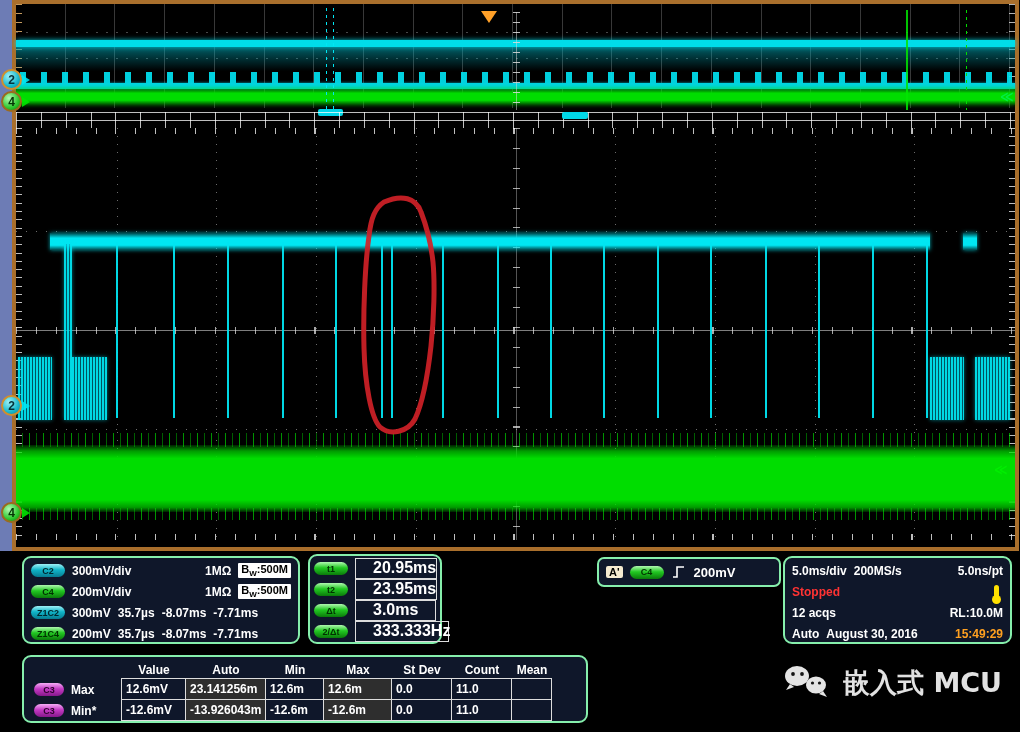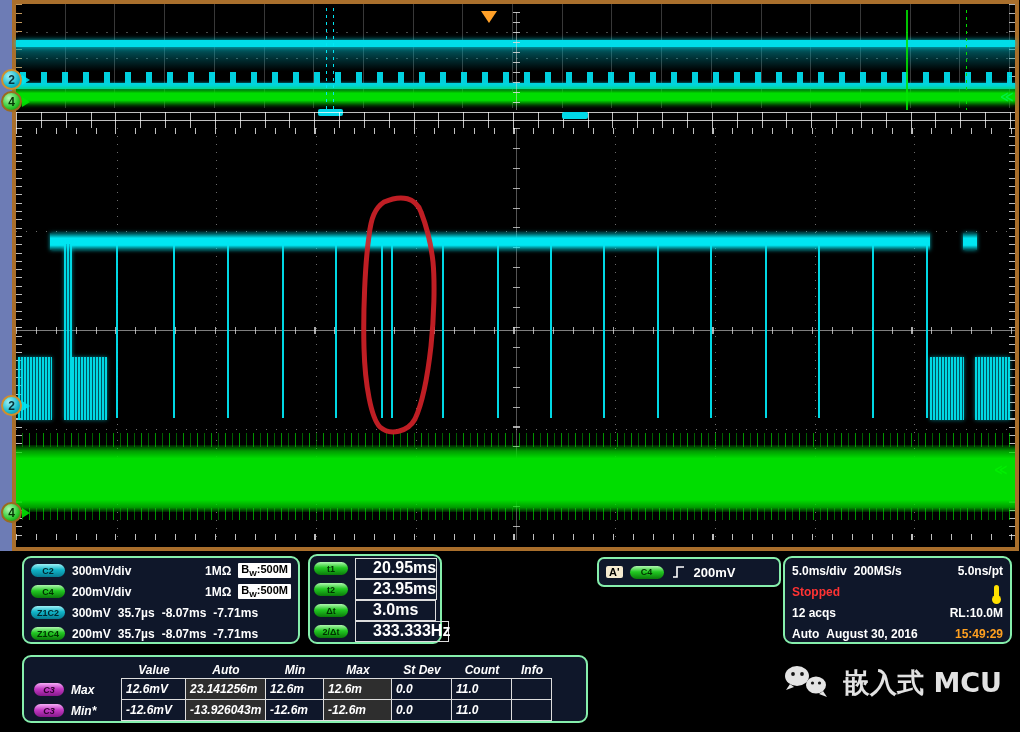--- a/index.html
+++ b/index.html
@@ -108,21 +108,21 @@
   .bw sub{font-size:8px;}
   .sp{margin-left:auto;}
   .vbox{width:94px;height:21px;border:1px solid #ddd;box-sizing:border-box;display:flex;align-items:center;
     padding-left:17px;font-size:16px;margin-top:-1px;}
   .stopped{color:#ff3333;}
   .clock{color:#ffa020;}
   .thermo{position:relative;width:5px;height:13px;background:#ffe000;border-radius:3px 3px 0 0;margin-right:4px;}
   .thermo::after{content:"";position:absolute;left:-2px;top:10px;width:9px;height:9px;border-radius:50%;background:#ffe000;}
 
   
-  .mgrid{display:grid;grid-template-columns:92px 64px 80px 58px 68px 60px 60px 40px;align-items:stretch;font-style:italic;}
+  .mgrid{display:grid;grid-template-columns:92px 64px 80px 58px 68px 60px 60px 40px;align-items:stretch;}
   .mhead{height:19px;display:flex;align-items:center;justify-content:center;font-size:12px;}
   .mcell{height:22px;border:1px solid #ddd;margin-left:-1px;margin-top:-1px;display:flex;align-items:center;
     padding-left:4px;font-size:12px;box-sizing:border-box;}
   .mcell.shade{background:#2e2e2e;}
   .mlabel{display:flex;align-items:center;gap:7px;padding-left:4px;font-size:12px;}
 
   
   .wm{position:absolute;left:783px;top:663px;display:flex;align-items:center;gap:10px;}
   .wm-text{color:#e2e2e2;font-size:27px;font-weight:bold;font-family:"DejaVu Sans","Liberation Sans",sans-serif;}
 </style>
@@ -303,21 +303,21 @@
 
   <div class="panel" style="left:22px;top:655px;width:566px;height:68px;padding:3px 6px">
     <div class="mgrid" style="position:relative">
       <span class="mhead"></span>
       <span class="mhead">Value</span>
       <span class="mhead">Auto</span>
       <span class="mhead">Min</span>
       <span class="mhead">Max</span>
       <span class="mhead">St Dev</span>
       <span class="mhead">Count</span>
-      <span class="mhead">Info</span>
+      <span class="mhead">Mean</span>
     </div>
     <div class="mgrid" style="position:relative">
       <span class="mlabel">
         <span class="bdg mg" style="min-width:30px">C3</span>
         <span>Max</span>
       </span>
       <span class="mcell">12.6mV</span>
       <span class="mcell shade">23.141256m</span>
       <span class="mcell">12.6m</span>
       <span class="mcell shade">12.6m</span>

